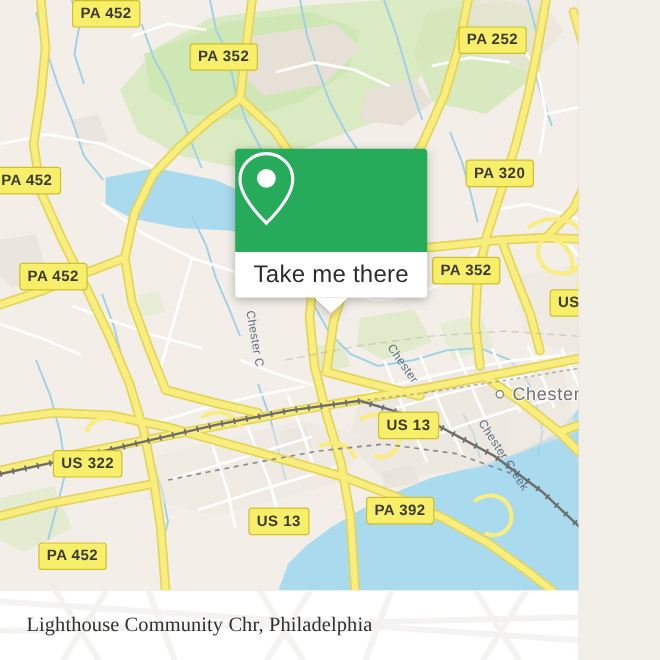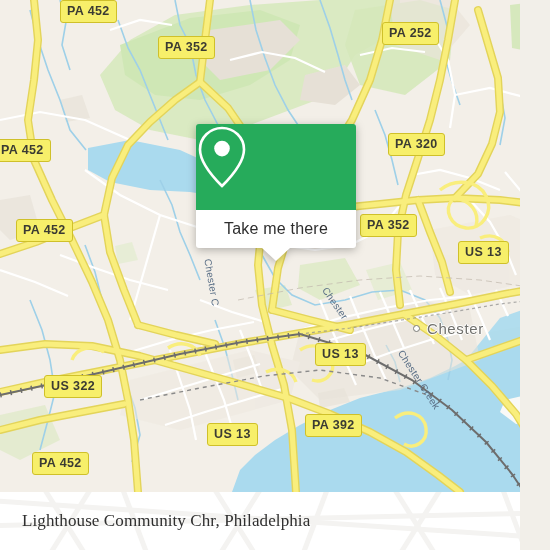--- a/index.html
+++ b/index.html
@@ -1,21 +1,21 @@
 <!DOCTYPE html>
 <html><head>
 <meta charset="utf-8">
 <style>
   html,body{margin:0;padding:0;}
   body{
     width:550px;height:550px;overflow:hidden;
     font-family:"Liberation Sans", sans-serif;
     background:#f2efe9;
   }
-  #app{position:relative;width:482px;height:550px;overflow:hidden;background:#a3a3a3;padding-left:38px;}
+  #app{position:relative;width:482px;height:550px;overflow:hidden;background:#a3a3a3;}
 
   
   #map{position:absolute;left:0;top:0;width:550px;height:492px;overflow:hidden;background:#f3efe8;}
   #map svg{position:absolute;left:0;top:0;}
 
   
   .attrib{
     position:absolute;left:0;bottom:0;
     background:rgba(255,255,255,0.82);
     font-size:12.5px;color:#222;
@@ -80,21 +80,21 @@
     display:flex;align-items:center;justify-content:center;
   }
   #popup .pop-bottom{
     background:#fff;
     border-radius:0 0 3px 3px;
     height:38px;
     display:flex;align-items:center;justify-content:center;
     position:relative;
   }
   #popup .pop-bottom span{
-    font-size:16px;color:#2e2e2e;letter-spacing:.2px;
+    font-size:20px;color:#2e2e2e;letter-spacing:.2px;
   }
   #popup .tail{
     position:absolute;left:50%;transform:translateX(-50%);
     bottom:-13px;width:0;height:0;
     border-left:14px solid transparent;
     border-right:14px solid transparent;
     border-top:13px solid #fff;
   }
 
   

